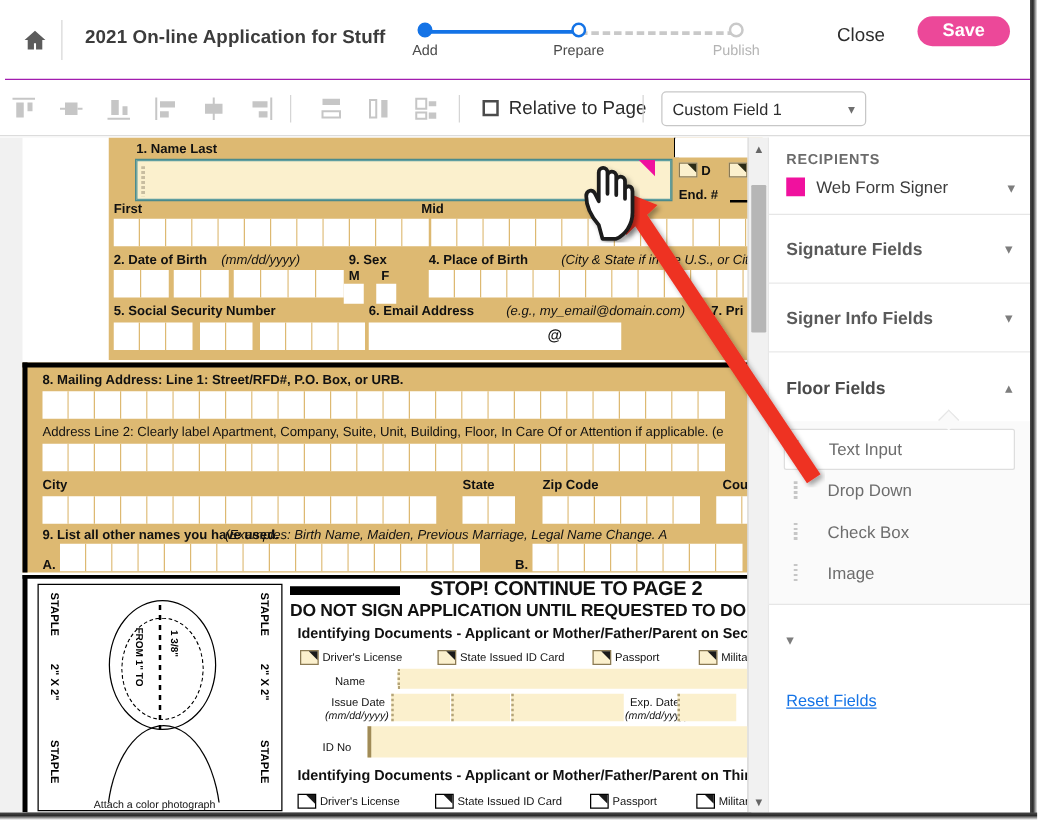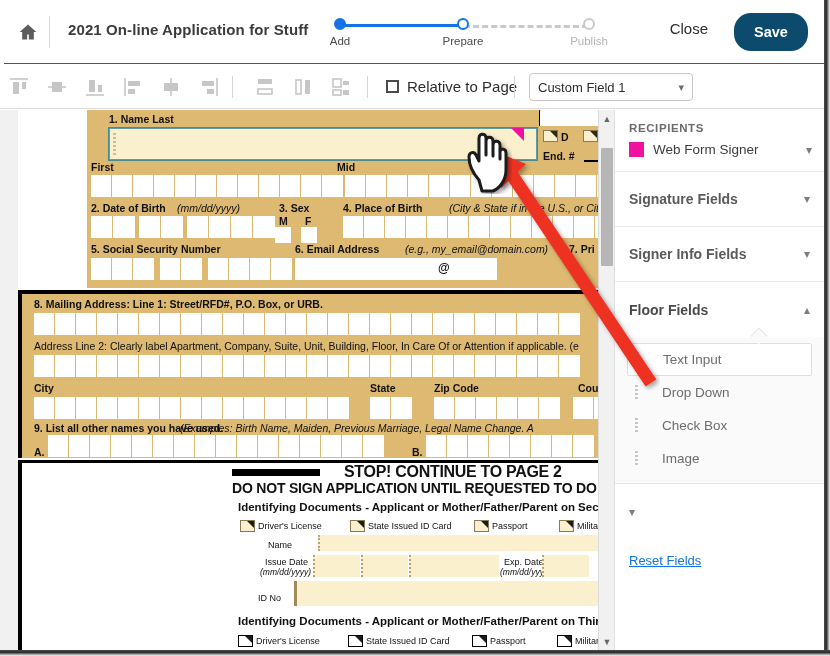--- a/index.html
+++ b/index.html
@@ -79,22 +79,22 @@
   .step.s1 { left: -31px; }
   .step.s2 { left: 92px; }
   .step.s3 { left: 218px; }
 
   .close-btn {
     position: absolute; right: 120px; top: 20px;
     font-size: 15px; color: #2c2c2c; cursor: pointer; text-align: center;
   }
   .save-btn {
     position: absolute; right: 20px; top: 13px;
-    width: 74px; height: 38px; border-radius: 17px;
-    background: #0c4a6e; color: #fff;
+    width: 74px; height: 24px; border-radius: 17px;
+    background: #ec4899; color: #fff;
     font-size: 14.5px; font-weight: 700;
     display: flex; align-items: center; justify-content: center;
     cursor: pointer; border: none;
     font-family: "Liberation Sans", sans-serif;
   }
 
   
   .toolbar {
     position: absolute; top: 64px; left: 0; width: 824px; height: 45px;
     background: #ffffff; border-bottom: 1px solid #dcdcdc;
@@ -494,21 +494,21 @@
         <div class="cells" style="left:52px; top:106px;">
           <i style="width:22px"></i>
             <i style="width:22px"></i>
         </div>
         <div class="cells" style="left:100px; top:106px;">
           <i style="width:22px"></i>
             <i style="width:22px"></i>
             <i style="width:22px"></i>
             <i style="width:22px"></i>
         </div>
-        <div class="flabel" style="left:192px; top:92px;">3.   Sex</div>
+        <div class="flabel" style="left:192px; top:92px;">9.   Sex</div>
         <div class="flabel" style="left:192px; top:105px;">M</div>
         <div class="flabel" style="left:218px; top:105px;">F</div>
         <div class="cells" style="left:188px; top:117px; height:16px">
             <i style="width:16px"></i>
           </div>
         <div class="cells" style="left:214px; top:117px; height:16px">
             <i style="width:16px"></i>
           </div>
 
         <div class="flabel" style="left:256px; top:92px;">4.  Place of Birth</div>
@@ -687,20 +687,35 @@
             <i style="width:21px"></i>
             <i style="width:21px"></i>
             <i style="width:21px"></i>
             <i style="width:21px"></i>
             <i style="width:21px"></i>
         </div>
       </div>
 
       <div class="pg3">
 
+        <div class="photo-box">
+          <div class="vtxt" style="left:8px; top:6px;">STAPLE</div>
+          <div class="vtxt" style="left:8px; top:63px;">2" X 2"</div>
+          <div class="vtxt" style="left:8px; top:124px;">STAPLE</div>
+          <div class="vtxt" style="right:8px; top:6px;">STAPLE</div>
+          <div class="vtxt" style="right:8px; top:63px;">2" X 2"</div>
+          <div class="vtxt" style="right:8px; top:124px;">STAPLE</div>
+          <div class="head-oval"></div>
+          <div class="head-dash"></div>
+          <div class="arrow-v"></div>
+          <div class="vtxt" style="left:76px; top:34px; font-size:8px;">FROM 1" TO</div>
+          <div class="vtxt" style="left:104px; top:36px; font-size:8px;">1 3/8"</div>
+          <div class="shoulders"></div>
+          <div class="flabel norm" style="left:44px; top:170px; font-size:8.5px;">Attach a color photograph</div>
+        </div>
 
         <div class="stop-rule" style="left:210px; top:6px;"></div>
         <div class="flabel" style="left:322px; top:0px; font-size:16px; letter-spacing:-.3px;">STOP! CONTINUE TO PAGE 2</div>
         <div class="flabel" style="left:210px; top:17px; font-size:14px; letter-spacing:-.2px;">DO NOT SIGN APPLICATION UNTIL REQUESTED TO DO</div>
         <div class="flabel" style="left:216px; top:38px; font-size:11.5px;">Identifying Documents - Applicant or Mother/Father/Parent on Second</div>
 
         <div class="chk-sq plain" style="left:218px; top:57px; background:#fbf0cd; border-color:#8a7a54;"></div>
         <div class="flabel norm" style="left:236px; top:58px; font-size:9px;">Driver's License</div>
         <div class="chk-sq plain" style="left:328px; top:57px; background:#fbf0cd; border-color:#8a7a54;"></div>
         <div class="flabel norm" style="left:346px; top:58px; font-size:9px;">State Issued ID Card</div>

